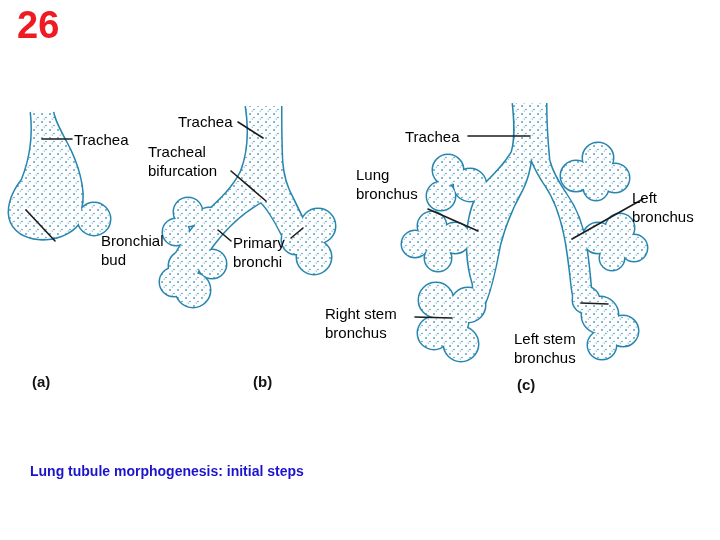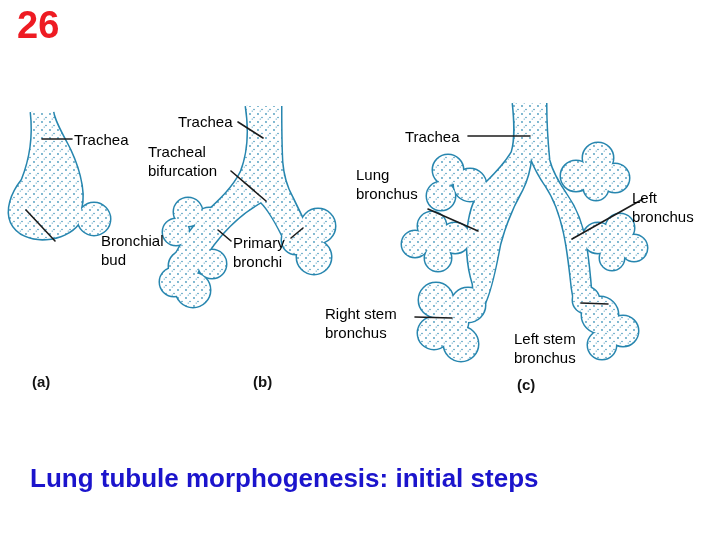--- a/index.html
+++ b/index.html
@@ -1,20 +1,20 @@
 <!DOCTYPE html>
 <html><head>
 <meta charset="utf-8">
 <style>
   html,body{margin:0;padding:0;background:#ffffff;}
   .slide{position:relative;width:720px;height:540px;background:#ffffff;
          font-family:"Liberation Sans",sans-serif;overflow:hidden;}
   svg.diagram{position:absolute;left:0;top:0;}
   .num{position:absolute;left:17px;top:6px;font-size:38px;font-weight:bold;line-height:1;}
-  .ttl{position:absolute;left:30px;top:463px;font-size:26px;font-weight:bold;line-height:1.2;}
+  .ttl{position:absolute;left:30px;top:463px;font-size:14px;font-weight:bold;line-height:1.2;}
   .lbl{position:absolute;font-size:15px;line-height:19px;color:#000000;white-space:pre-line;}
   .cap{position:absolute;font-size:15px;font-weight:bold;color:#141414;}
   .dot{opacity:.85;}
 </style>
 </head>
 <body>
 
 <div class="slide">
 
   <svg class="diagram" width="720" height="540" viewBox="0 0 720 540">

